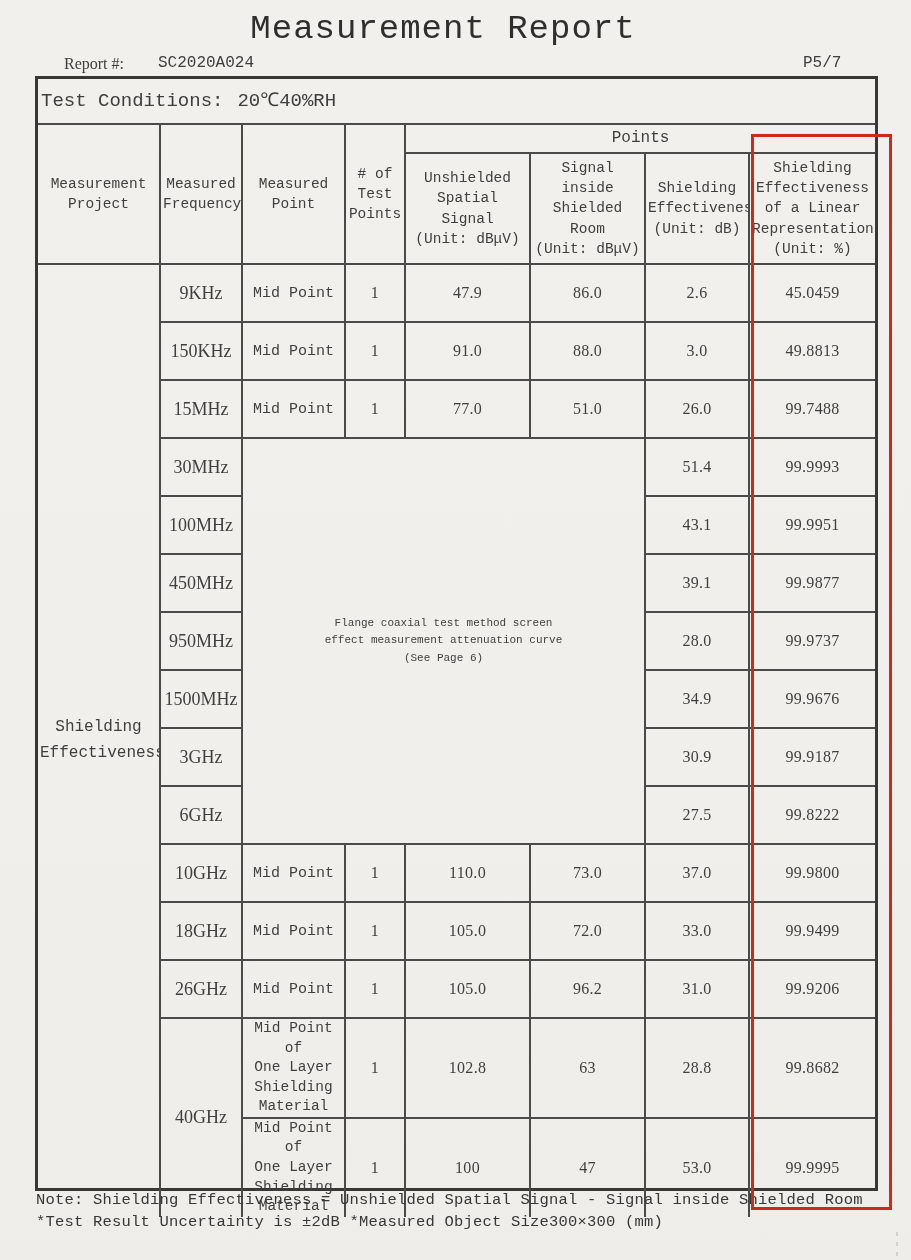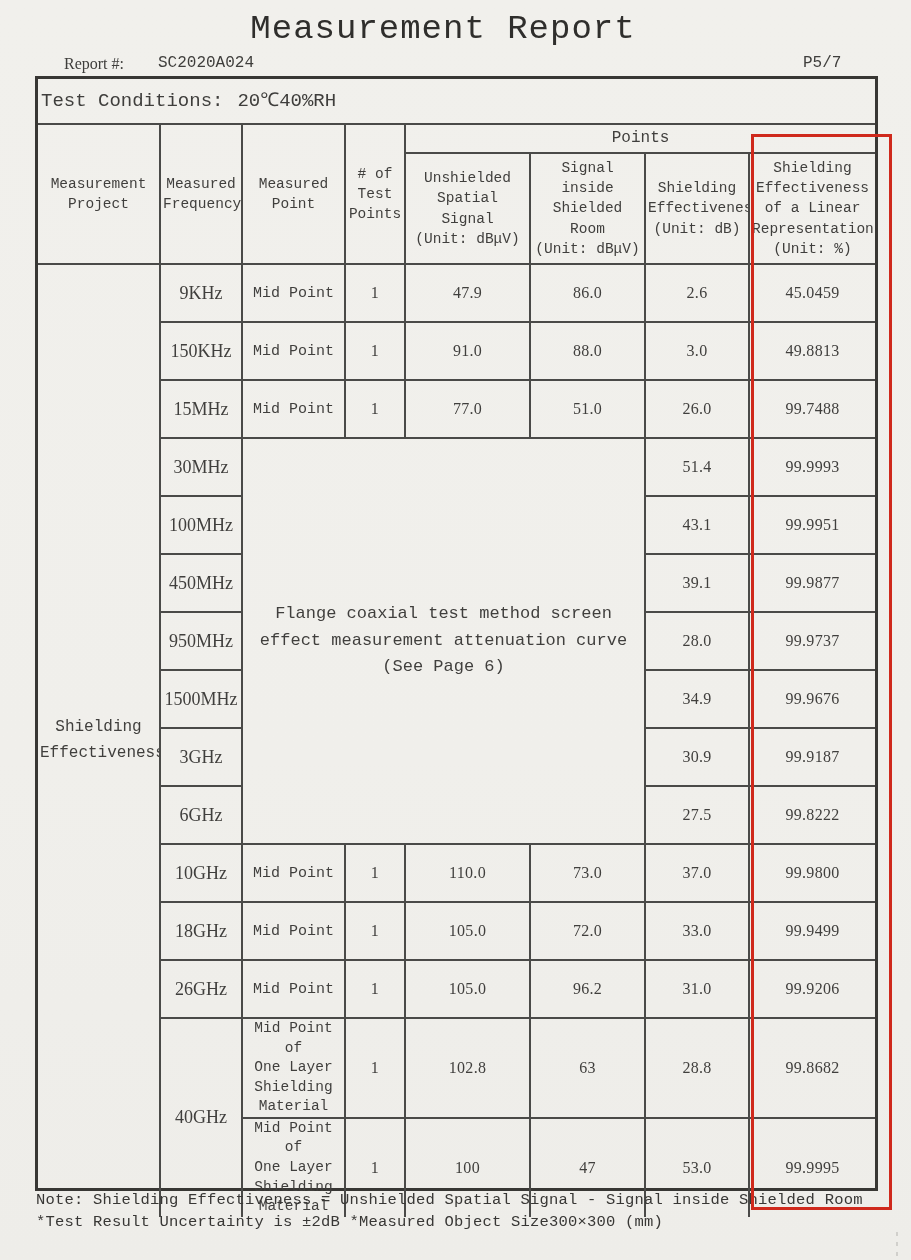--- a/index.html
+++ b/index.html
@@ -33,21 +33,21 @@
   th.results{font-size:16px;}
   tr.r-results{height:28px;}
   tr.r-header{height:111px;}
   tr.r-body{height:58px;}
   tr.r-tall{height:85px;}
   td.project{font-size:16px;line-height:1.6;white-space:pre-line;}
   td.freq{font-family:"Liberation Serif", serif;font-size:18px;}
   td.point{font-size:15px;}
   td.point.small{font-size:14.5px;line-height:1.35;white-space:pre-line;border-radius:6px;}
   td.num{font-family:"Liberation Serif", serif;font-size:16px;letter-spacing:0.3px;}
-  td.merged{font-size:17px;line-height:1.55;white-space:pre-line;}
+  td.merged{font-size:11px;line-height:1.55;white-space:pre-line;}
 
   .red-box{position:absolute;left:751px;top:134px;width:141px;height:1076px;
            border:3px solid #cf291c;box-sizing:border-box;z-index:6;
            pointer-events:none;}
   .notes{position:absolute;left:36px;top:1190px;width:860px;
          font-size:15.5px;line-height:21.5px;color:#383735;letter-spacing:0.2px;
          white-space:nowrap;}
   .artifact{position:absolute;left:896px;top:1232px;width:2px;height:26px;
             background:repeating-linear-gradient(180deg,#b9b8b4 0 4px,transparent 4px 10px);
             opacity:0.55;}

